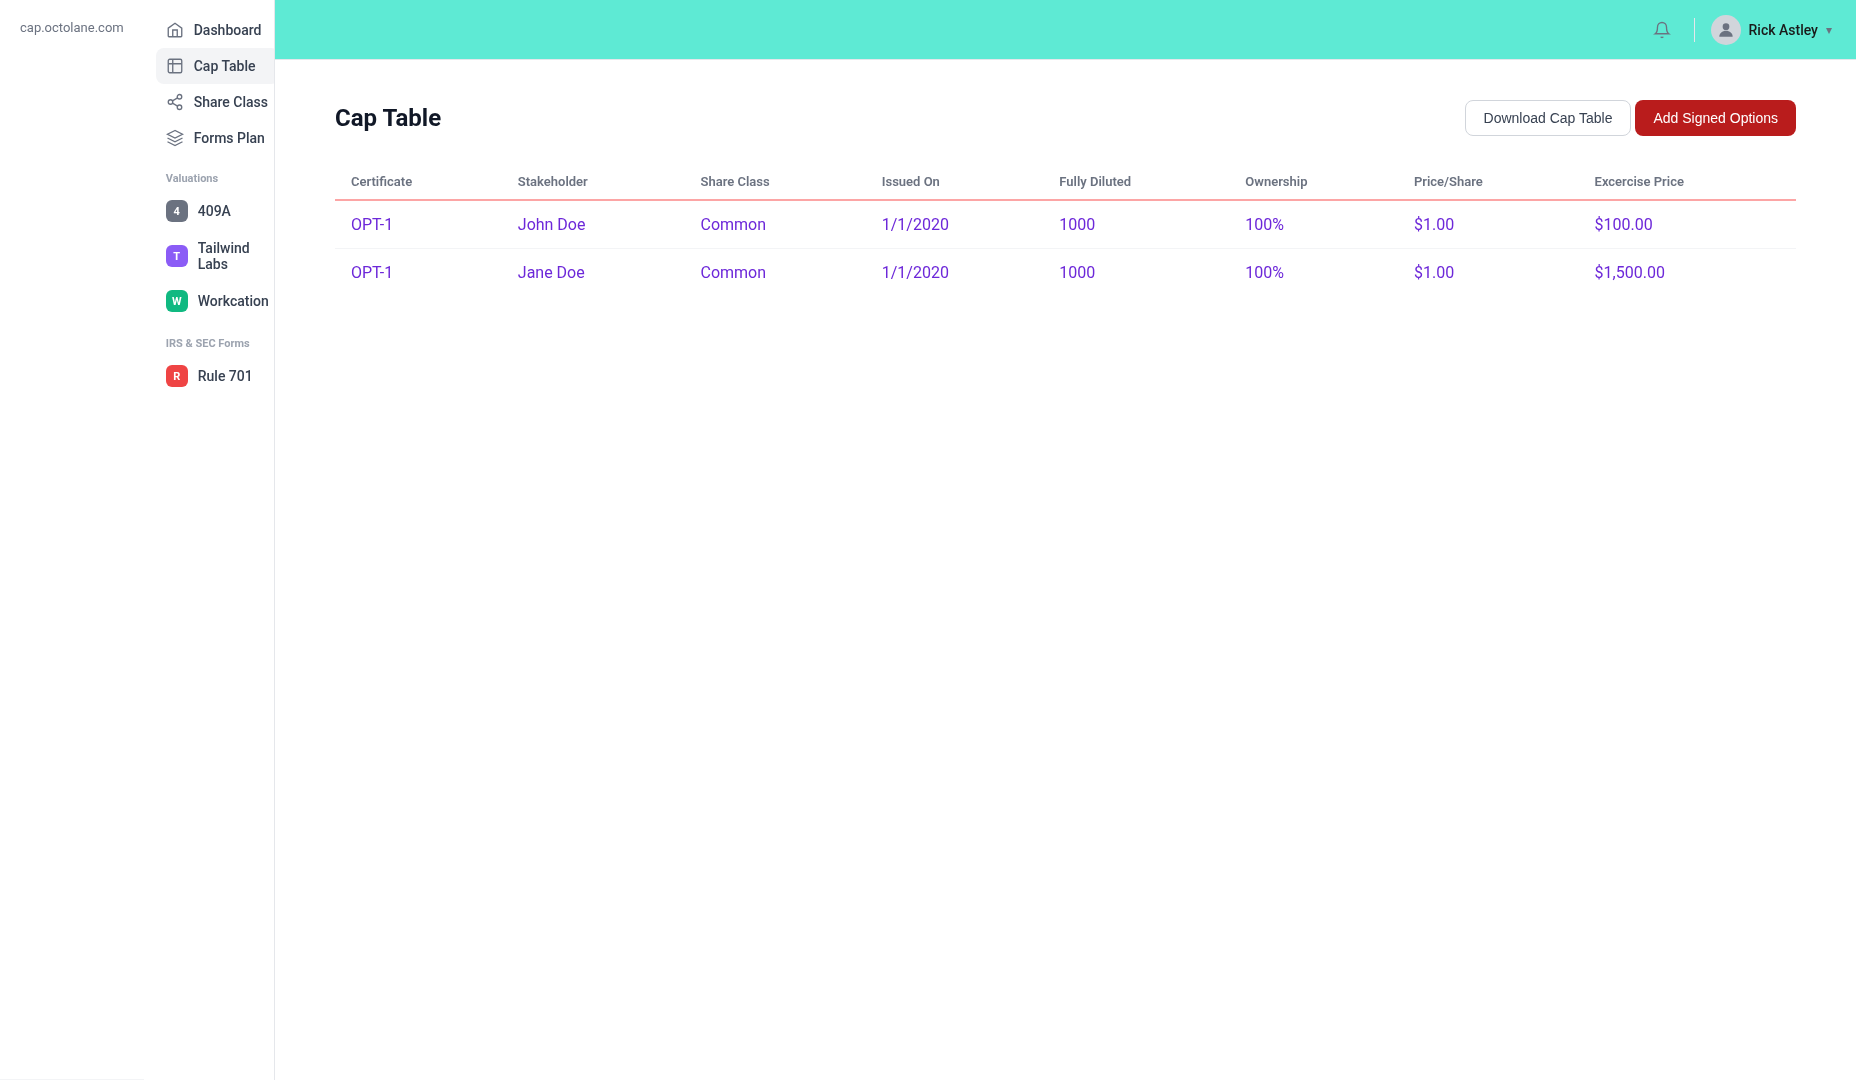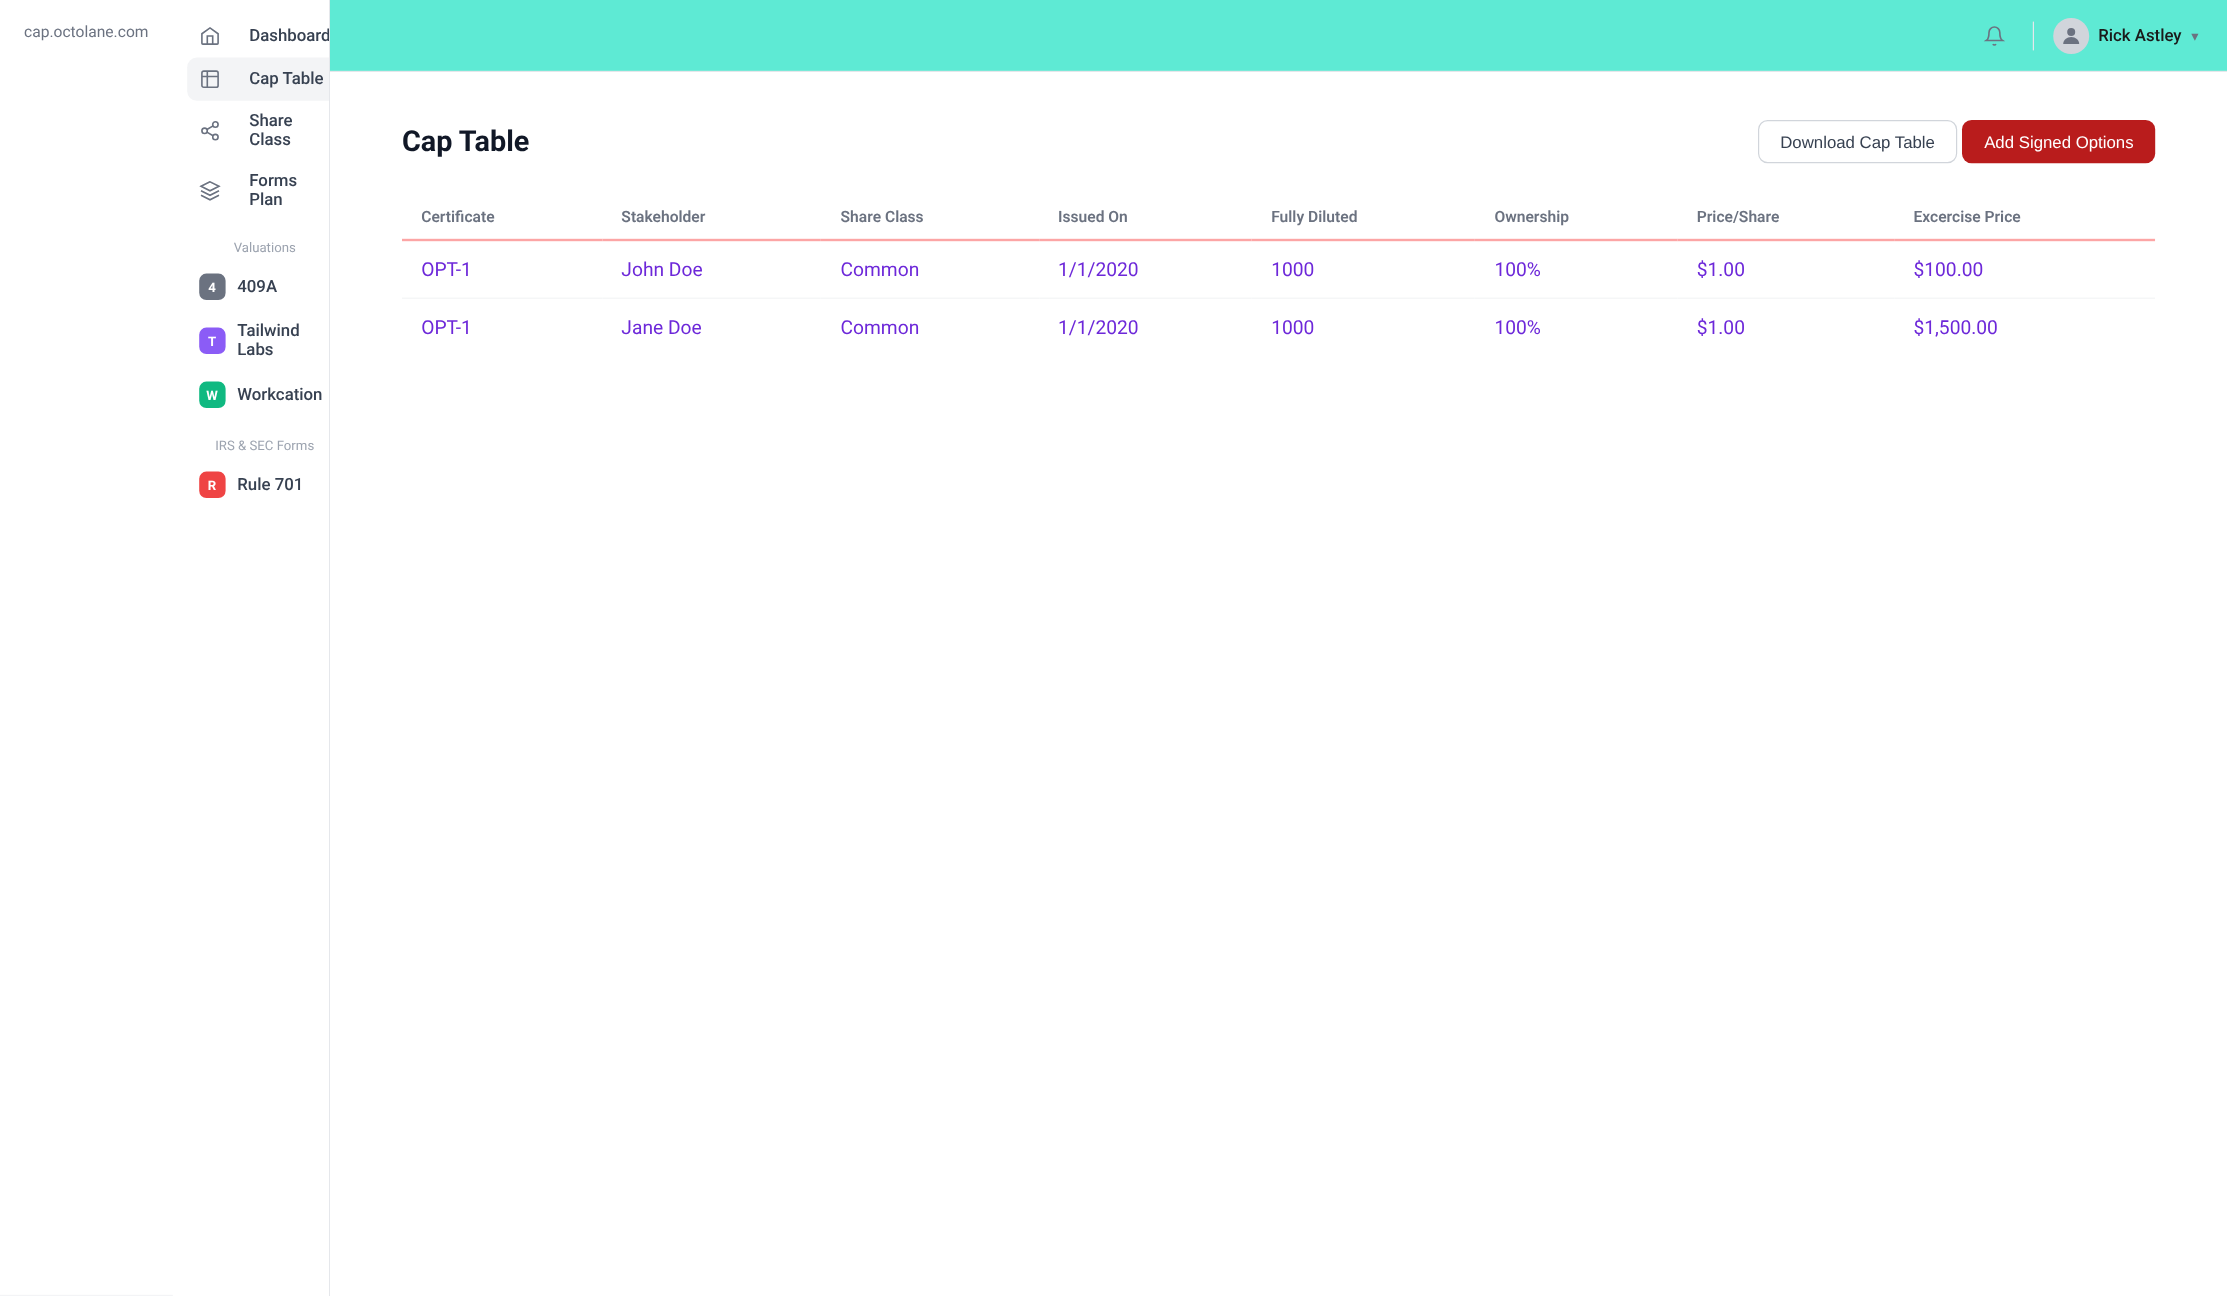--- a/index.html
+++ b/index.html
@@ -21,44 +21,43 @@
       font-size: 13px;
       color: #6b7280;
       border-bottom: 1px solid #f3f4f6;
     }
     .sidebar-nav {
       padding: 12px 12px 0 12px;
     }
     .nav-item {
       display: flex;
       align-items: center;
-      gap: 24px;
+      gap: 10px;
       padding: 9px 10px;
       border-radius: 8px;
       cursor: pointer;
       color: #374151;
       font-size: 14px;
       font-weight: 500;
       transition: background 0.15s;
     }
     .nav-item.active { background: #f3f4f6; }
     .nav-icon {
       width: 18px;
       height: 18px;
       color: #6b7280;
       flex-shrink: 0;
     }
     .sidebar-section-label {
       padding: 16px 10px 6px 10px;
       font-size: 11px;
-      font-weight: 400;
+      font-weight: 700;
       color: #9ca3af;
       text-transform: none;
       letter-spacing: 0;
-      text-align: center;
     }
     .valuation-item {
       display: flex;
       align-items: center;
       gap: 10px;
       padding: 9px 10px;
       border-radius: 8px;
       cursor: pointer;
       color: #374151;
       font-size: 14px;

